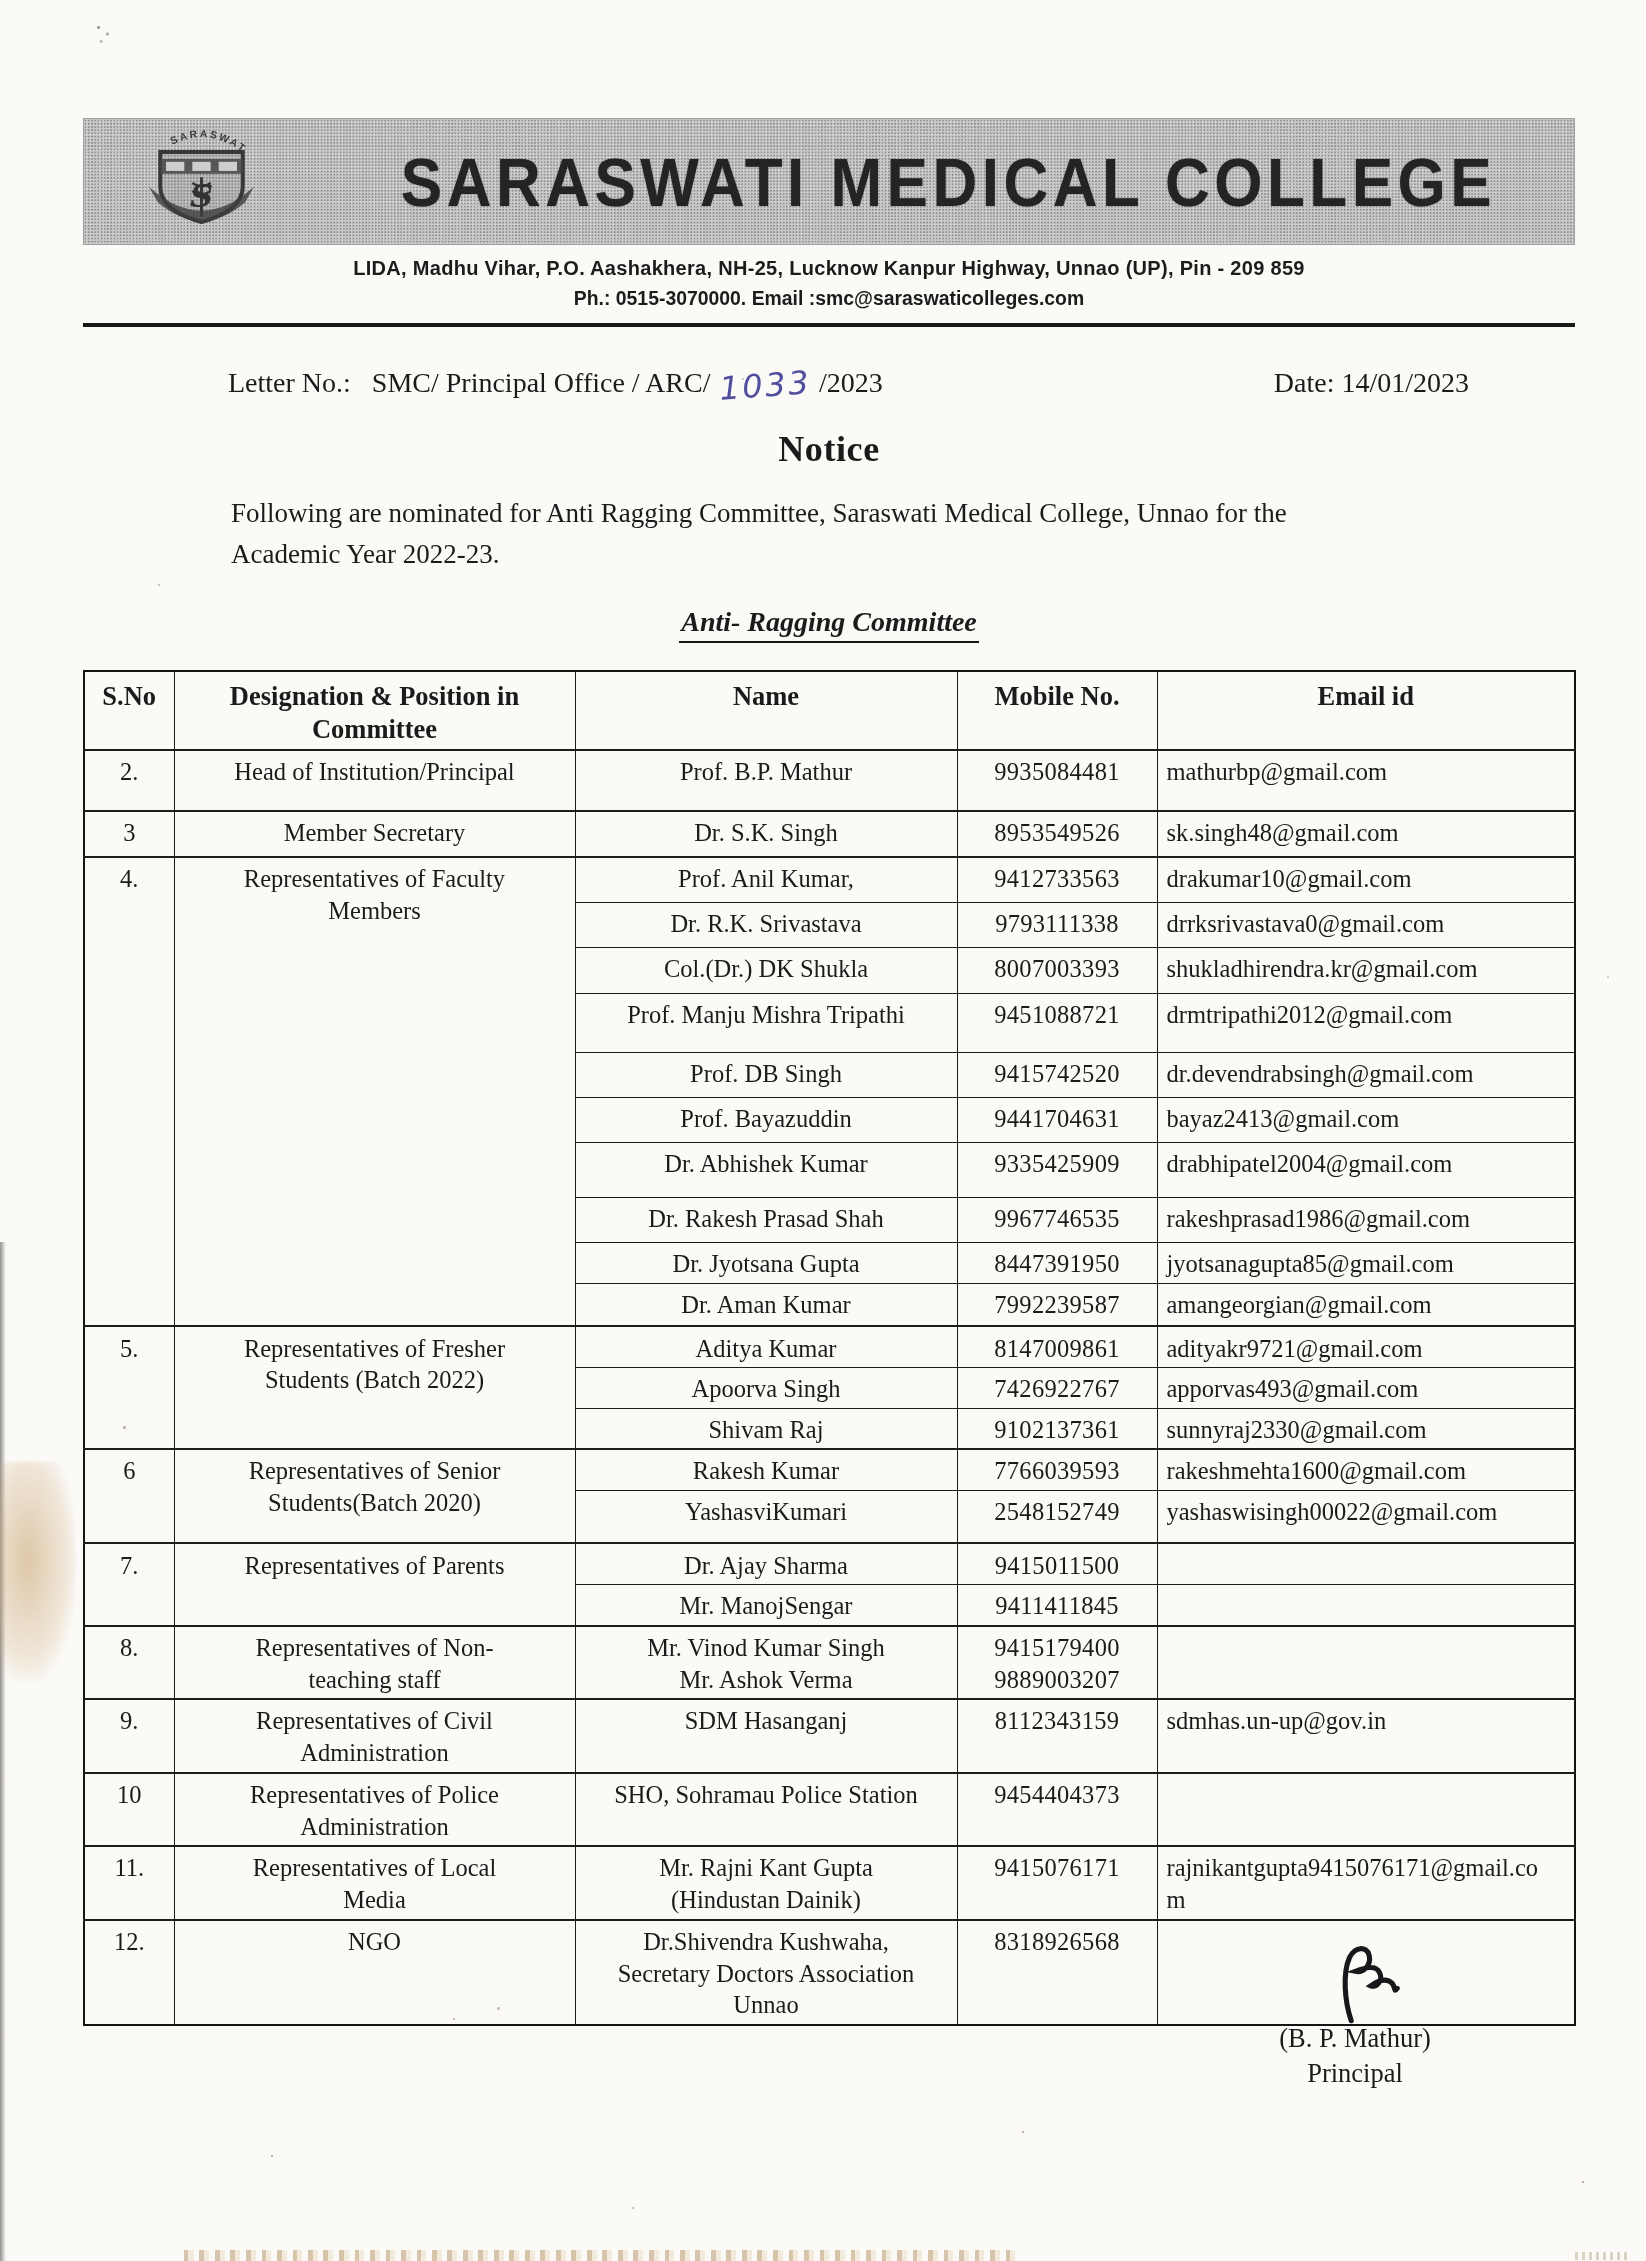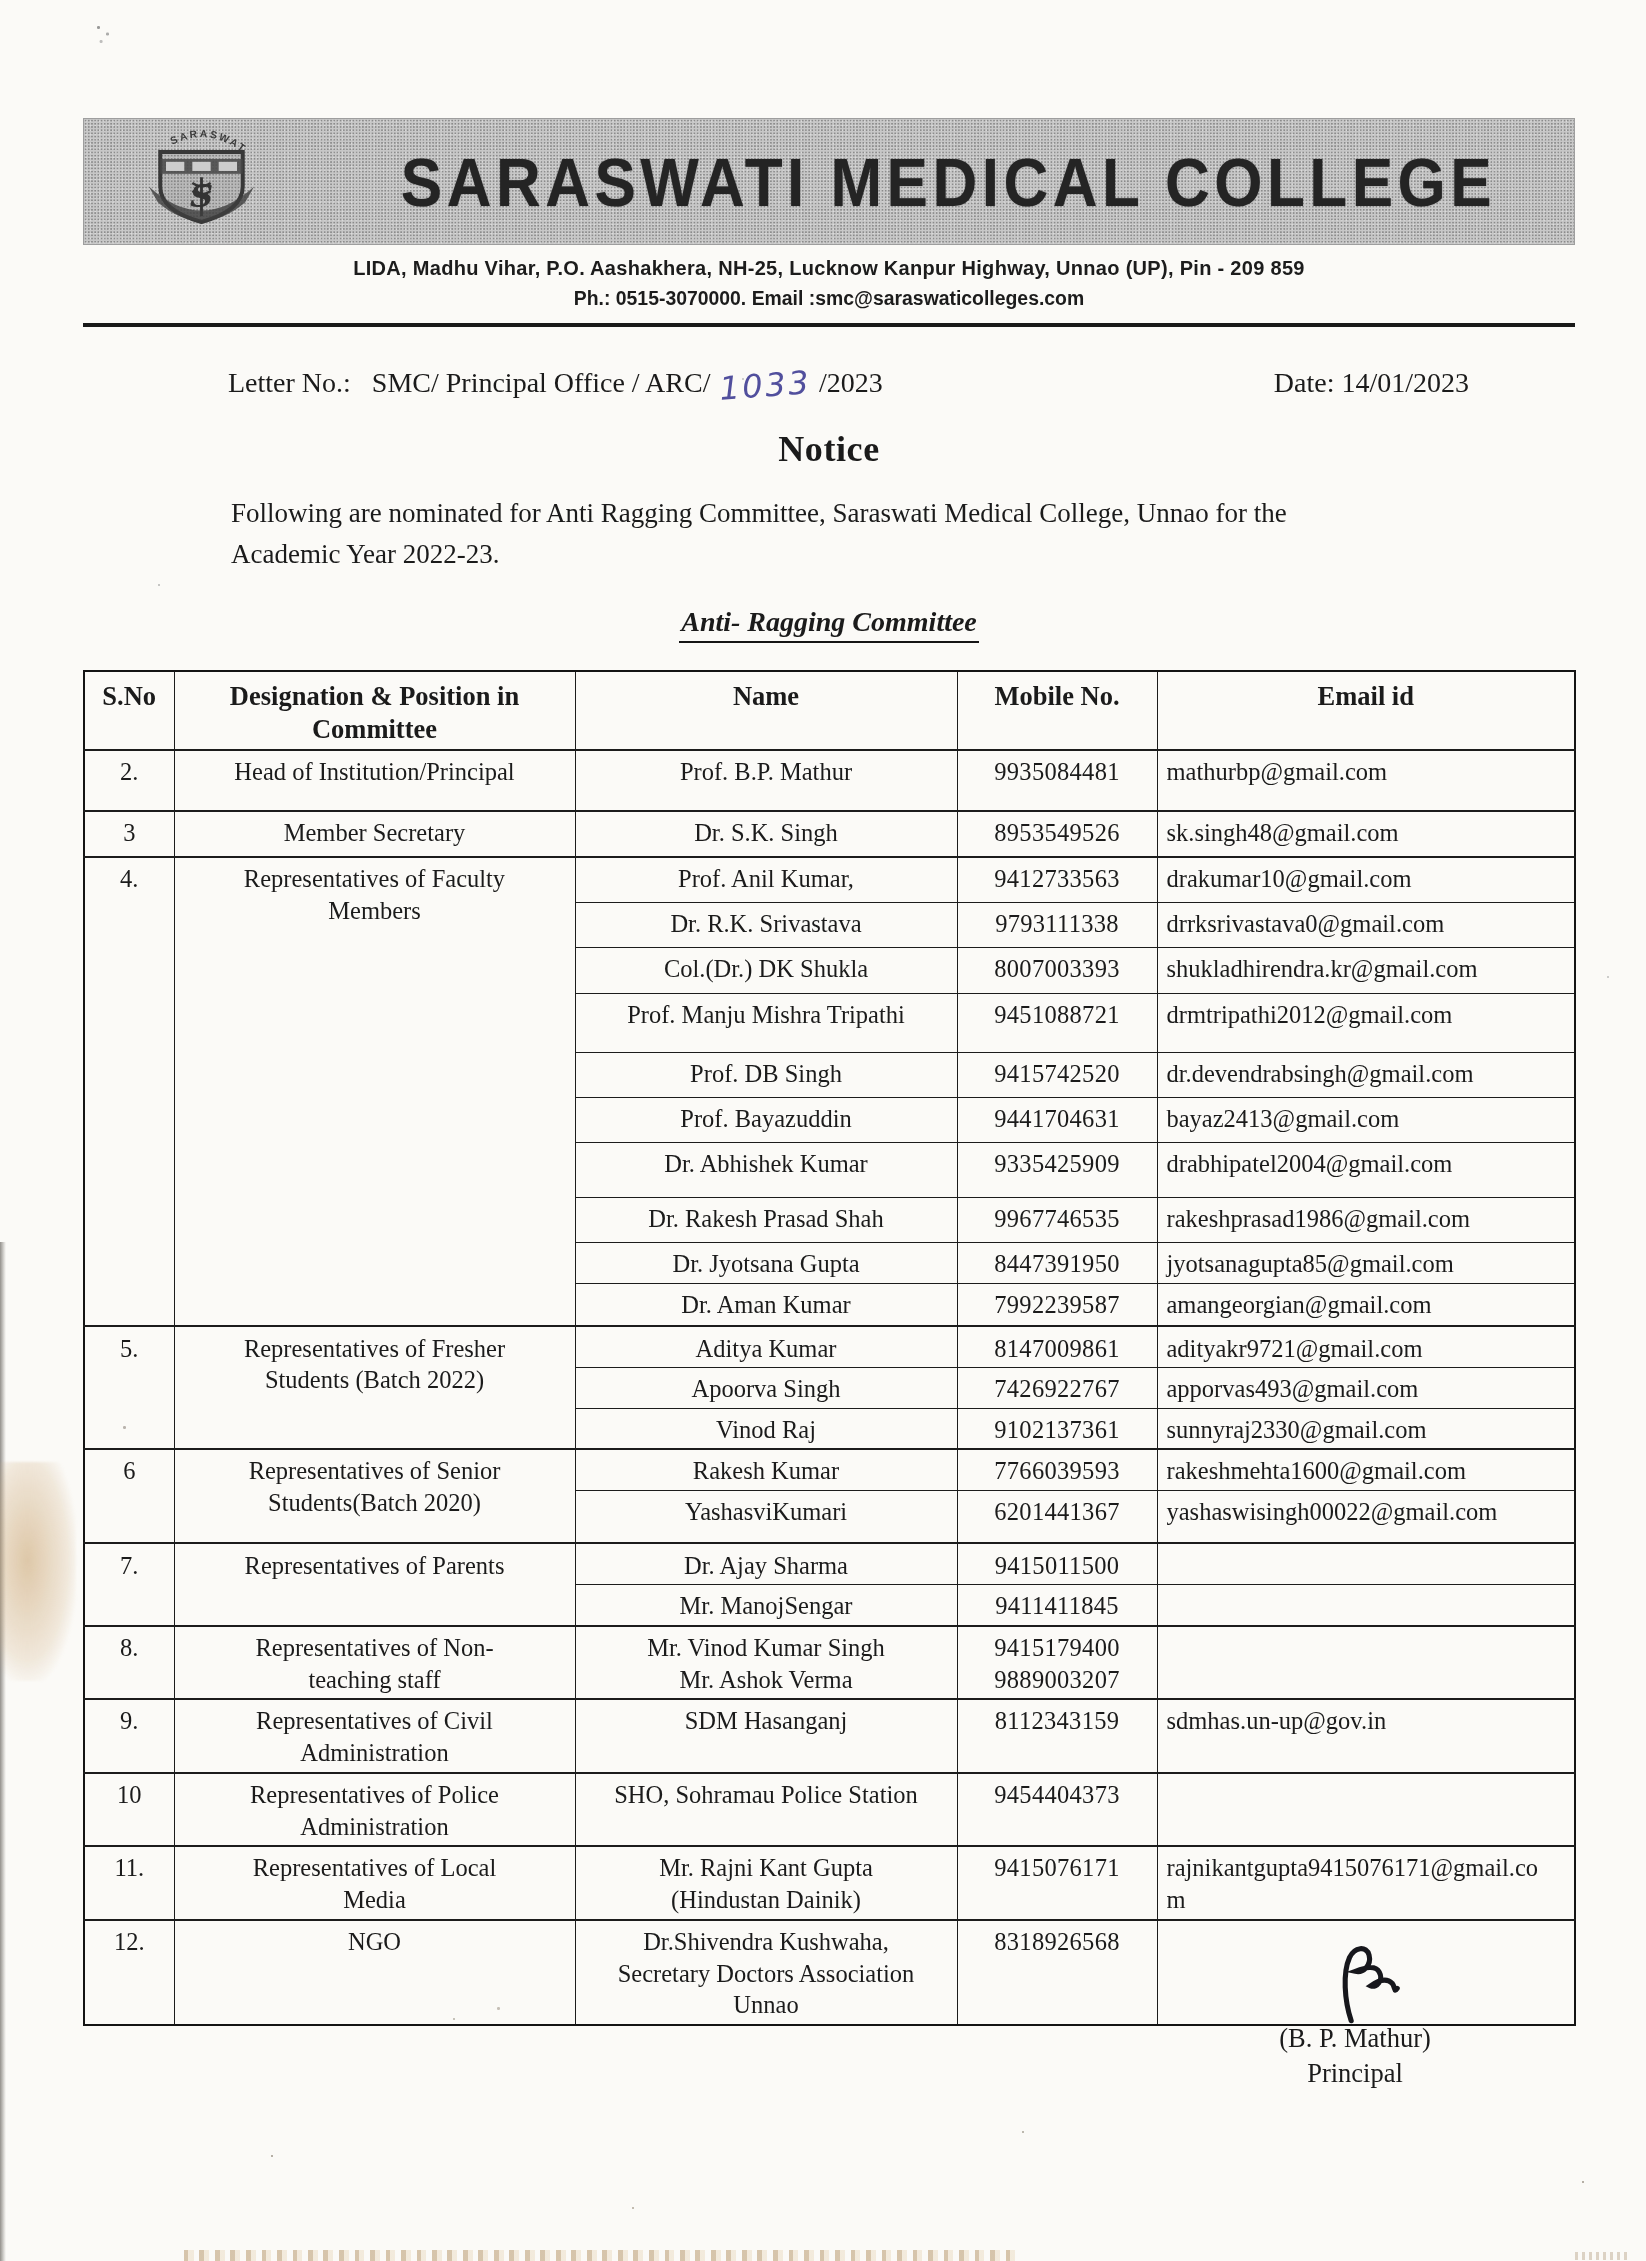--- a/index.html
+++ b/index.html
@@ -385,21 +385,21 @@
           </td>
           <td class="mobile-cell">
             <div>7426922767</div>
           </td>
           <td class="email-cell">
             <div>apporvas493@gmail.com</div>
           </td>
         </tr>
         <tr style="height: 35px;">
           <td class="name-cell">
-            <div>Vinod Raj</div>
+            <div>Shivam Raj</div>
           </td>
           <td class="mobile-cell">
             <div>9102137361</div>
           </td>
           <td class="email-cell">
             <div>sunnyraj2330@gmail.com</div>
           </td>
         </tr>
         <tr class="sec-start" style="height: 35px;">
           <td class="sno-cell" rowspan="2">
@@ -417,21 +417,21 @@
           </td>
           <td class="email-cell">
             <div>rakeshmehta1600@gmail.com</div>
           </td>
         </tr>
         <tr style="height: 53px;">
           <td class="name-cell">
             <div>YashasviKumari</div>
           </td>
           <td class="mobile-cell">
-            <div>6201441367</div>
+            <div>2548152749</div>
           </td>
           <td class="email-cell">
             <div>yashaswisingh00022@gmail.com</div>
           </td>
         </tr>
         <tr class="sec-start" style="height: 41px;">
           <td class="sno-cell" rowspan="2">
             <div>7.</div>
           </td>
           <td class="designation-cell" rowspan="2">

